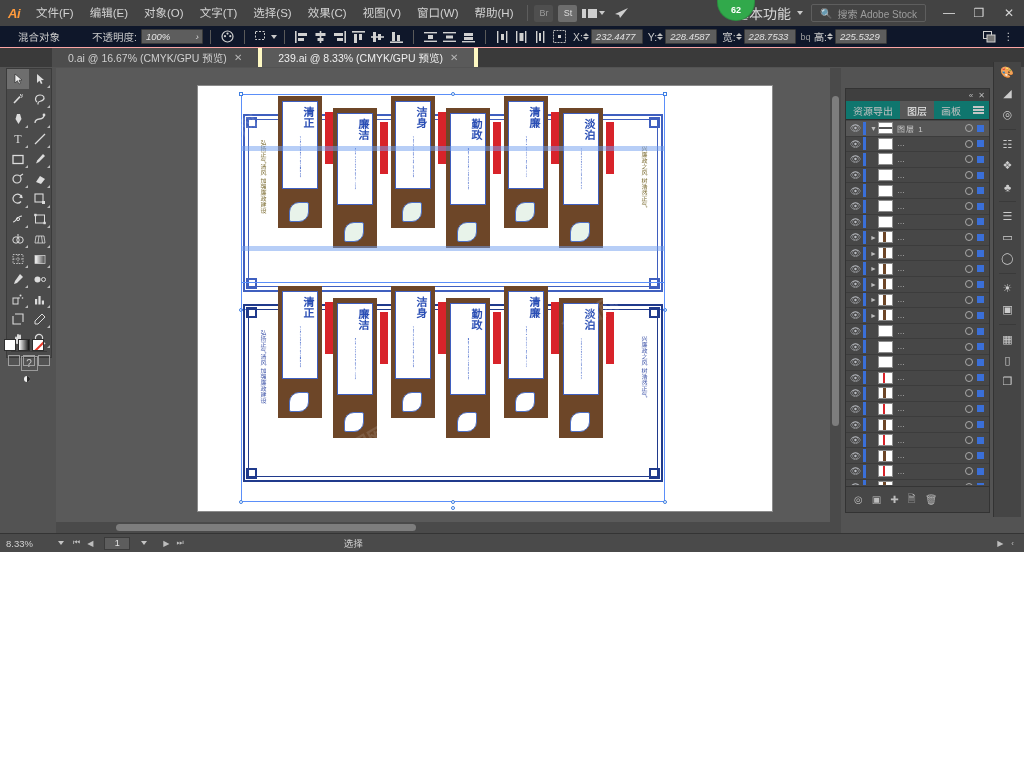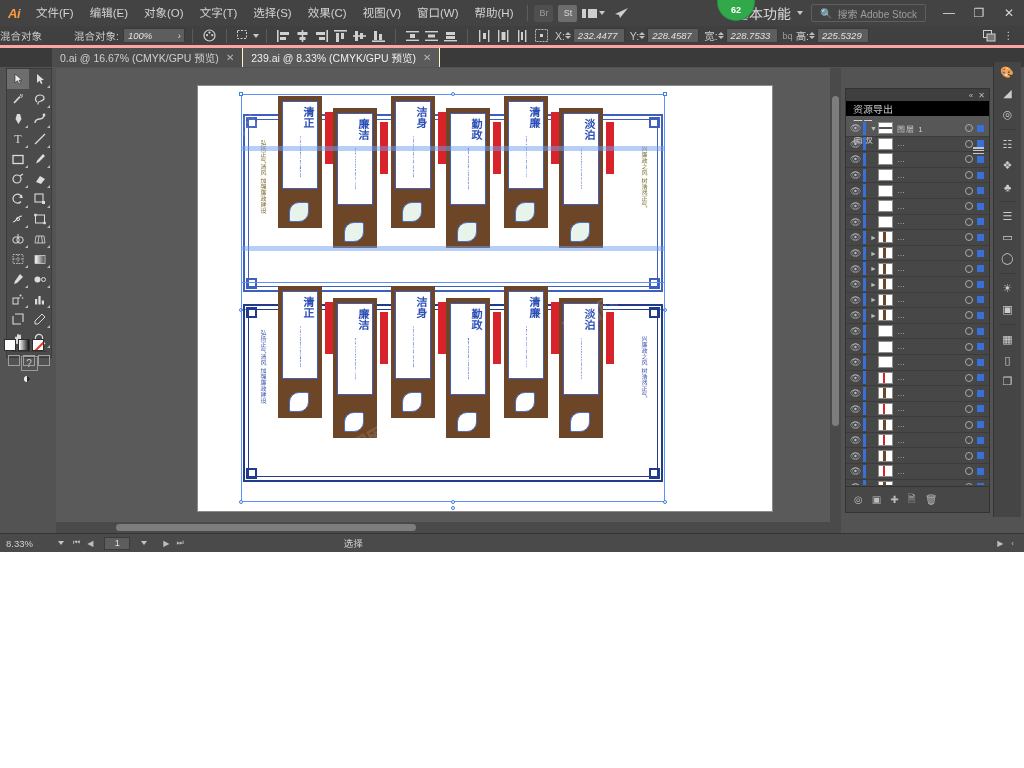--- a/index.html
+++ b/index.html
@@ -37,38 +37,38 @@
                border:1px solid #5e5e5e; border-radius:2px; margin:0 8px; color:#9d9d9d; font-size:10px; }
   .win-btn{ width:30px; height:26px; display:flex; align-items:center; justify-content:center;
             font-size:12px; color:#d6d6d6; }
   .badge-62{ position:absolute; left:718px; top:0; width:36px; height:20px;
              background:#31a94b; border-radius:0 0 18px 18px; color:#fff; font-size:9px;
              font-weight:bold; display:flex; align-items:center; justify-content:center;
              box-shadow:0 0 0 1px #2b8e40; }
 
   
   .ctrlbar{ position:absolute; left:0; top:26px; width:1024px; height:22px;
-            background:#404040; border-bottom:3px solid #fca5a5; display:flex; align-items:center; padding-left:0; }
+            background:#0f172a; border-bottom:1px solid #fca5a5; display:flex; align-items:center; padding-left:18px; }
   .ctl-label{ font-size:10.5px; color:#c9c9c9; white-space:nowrap; }
   .ctl-sep{ width:1px; height:14px; background:#5a5a5a; margin:0 7px; }
   .num-field{ height:15px; min-width:52px; background:#5d5d5d; border:1px solid #3a3a3a;
               border-radius:1px; color:#e2e2e2; font-size:9.5px; line-height:13px;
               padding:0 4px; text-align:left;font-style:italic; }
   .spin{ display:inline-flex; flex-direction:column; justify-content:center; gap:1px; margin-right:2px; }
   .spin i{ width:0;height:0;border-left:3px solid transparent;border-right:3px solid transparent; }
   .spin i.up{ border-bottom:3.5px solid #bdbdbd; }
   .spin i.dn{ border-top:3.5px solid #bdbdbd; }
   .ic-btn{ width:17px; height:16px; display:flex; align-items:center; justify-content:center;
            margin:0 1px; color:#cfcfcf; font-size:10px; }
 
   
   .tabbar{ position:absolute; left:0; top:48px; width:1024px; height:19px; background:#3a3a3a; display:flex; align-items:flex-end; }
   .tabbar .pad{ width:52px; height:19px; }
-  .doctab{ height:19px; display:flex; align-items:center; gap:7px; padding:0 8px;
-           background:#4d4d4d; border-right:1px solid #fef9c3; font-size:10.5px; color:#cfcfcf; white-space:nowrap; }
+  .doctab{ height:19px; display:flex; align-items:center; gap:7px; padding:0 16px;
+           background:#4d4d4d; border-right:4px solid #fef9c3; font-size:10.5px; color:#cfcfcf; white-space:nowrap; }
   .doctab.active{ background:#5a5a5a; color:#efefef; }
   .doctab .x{ font-size:10px; color:#b6b6b6; }
 
   
   .toolpanel{ position:absolute; left:6px; top:68px; width:46px; height:290px;
               background:#4b4b4b; border:1px solid #3b3b3b; }
   .tool-grid{ display:grid; grid-template-columns:1fr 1fr; }
   .tool{ position:relative; height:20px; display:flex; align-items:center; justify-content:center;
          color:#d8d8d8; font-size:10px; }
   .tool.sel{ background:#6e6e6e; }
@@ -116,21 +116,21 @@
   .sel-box{ position:absolute; border:1px solid #5b8ff9; }
   .sel-h{ position:absolute; width:4px; height:4px; background:#fff; border:1px solid #3f7fe0; }
   .sel-h.o{ border-radius:50%; }
   .sel-line{ position:absolute; background:#6f9df0; }
 
   
   .rpanel{ position:absolute; left:845px; top:88px; width:145px; height:425px;
            background:#474747; border:1px solid #333; }
   .rp-top{ height:12px; display:flex; justify-content:flex-end; align-items:center;
            gap:5px; padding-right:4px; color:#b9b9b9; font-size:8px; background:#3f3f3f; }
-  .rp-tabs{ height:19px; display:flex; align-items:stretch; background:#000000; border-bottom:1px solid #2d2d2d;flex-direction:column; }
+  .rp-tabs{ height:19px; display:flex; align-items:stretch; background:#0f766e; border-bottom:1px solid #2d2d2d; }
   .rp-tab{ padding:0 7px; display:flex; align-items:center; font-size:10px; color:#c0c0c0; }
   .rp-tab.active{ background:#575757; color:#f0f0f0; }
   .rp-menu{ margin-left:auto; display:flex; align-items:center; padding-right:5px; }
   .rp-menu i{ display:block; width:11px; height:1.5px; background:#c5c5c5; margin:1.3px 0; }
   .layer-list{ position:absolute; left:0; top:32px; right:0; bottom:27px; overflow:hidden; }
   .lrow{ height:15.6px; display:flex; align-items:center; border-bottom:1px solid #3c3c3c;
          padding-left:2px; font-size:9px; color:#d5d5d5; }
   .lrow.top{ background:#575757; }
   .lrow .eye{ width:15px; display:flex; justify-content:center; color:#b9bcc2; font-size:9px; }
   .lrow .colbar{ width:3px; height:13px; background:#3a6fd8; margin-right:3px; }
@@ -218,21 +218,21 @@
         </div>
         <div class="win-btn">—</div>
         <div class="win-btn">❐</div>
         <div class="win-btn close">✕</div>
       </div>
       <div class="badge-62">62</div>
     </div>
 
     <div class="ctrlbar">
       <div class="ctl-label" style="width:74px">混合对象</div>
-      <div class="ctl-label">混合对象:</div>
+      <div class="ctl-label">不透明度:</div>
       <div class="num-field" style="min-width:62px;margin-left:4px;position:relative">
         <span>100%</span>
         <span style="position:absolute;right:3px;top:0;color:#d6d6d6">›</span>
       </div>
       <div class="ctl-sep"></div>
       <div class="ic-btn">
         <svg width="13" height="13" viewBox="0 0 13 13">
             <circle cx="6.5" cy="6.5" r="5.5" fill="none" stroke="#cfcfcf" stroke-width="1.2"></circle>
             <circle cx="6.5" cy="3.6" r="1.1" fill="#cfcfcf"></circle>
             <circle cx="9.3" cy="6.2" r="1.1" fill="#cfcfcf"></circle>

